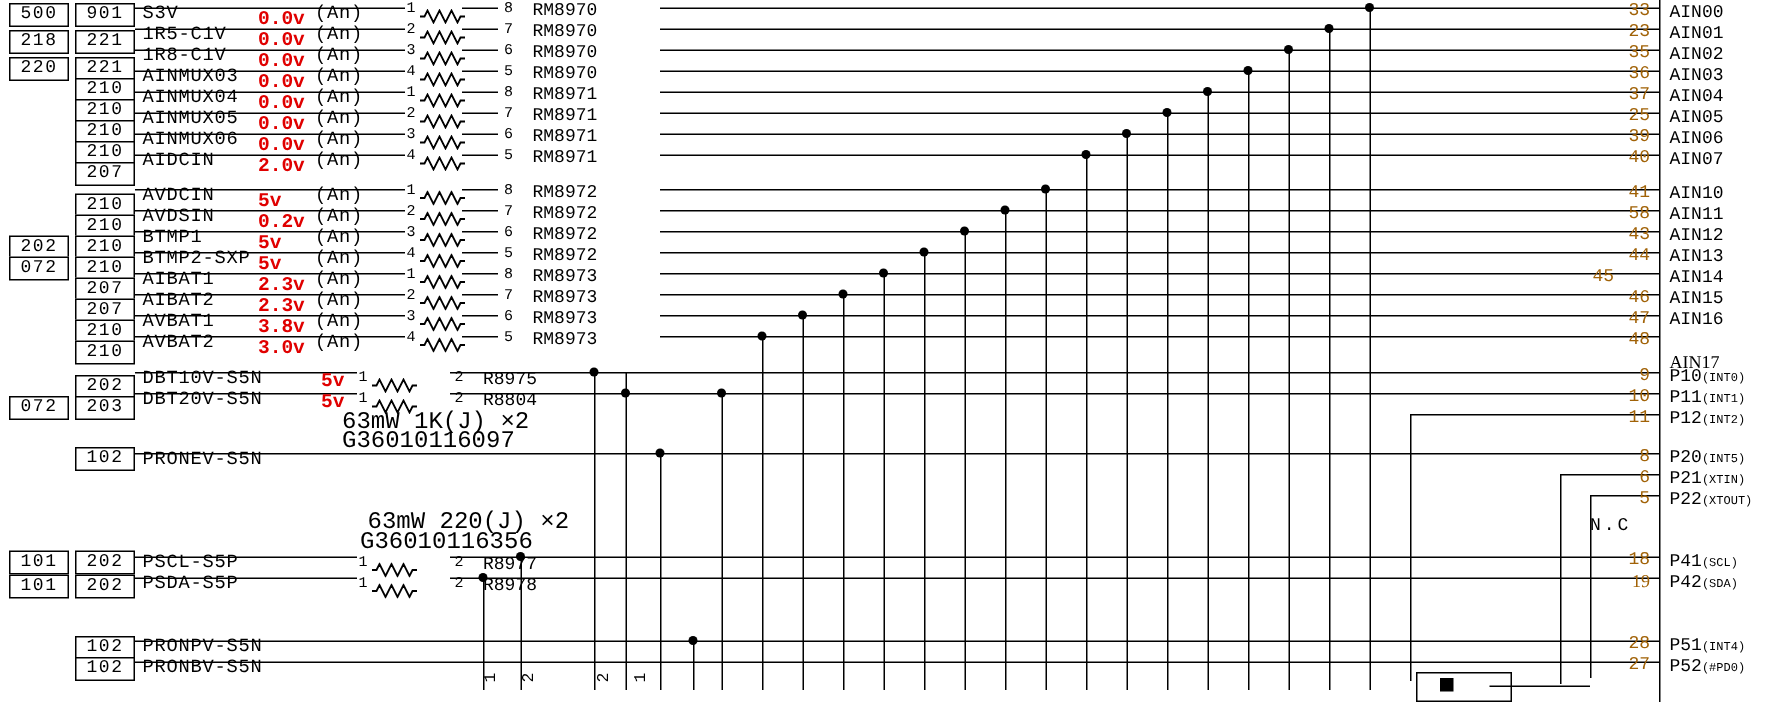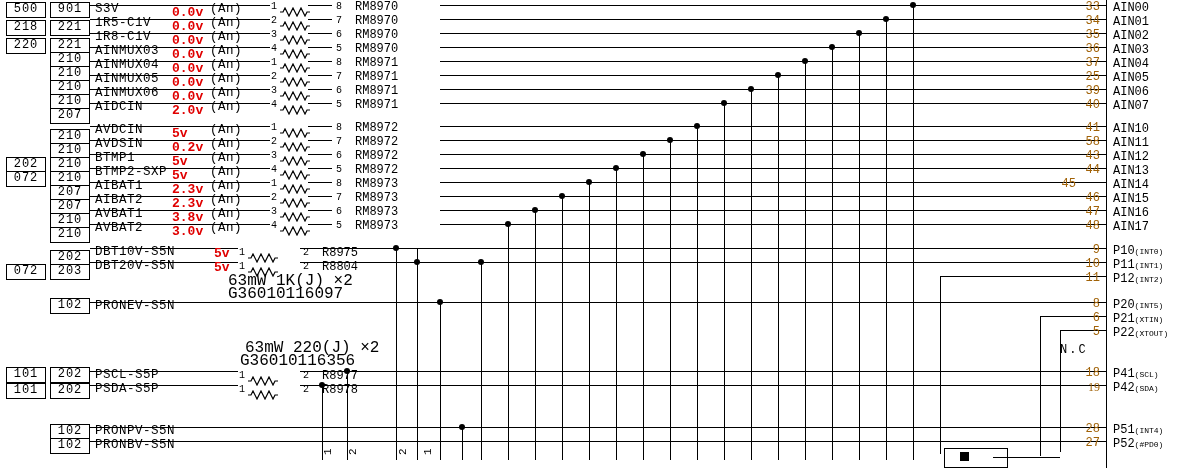--- a/index.html
+++ b/index.html
@@ -530,35 +530,35 @@
       <div class="icpin" style="left: 6px; top: 73px;"><span>AIN05</span></div>
       <div class="icpin" style="left: 6px; top: 87px;"><span>AIN06</span></div>
       <div class="icpin" style="left: 6px; top: 101px;"><span>AIN07</span></div>
       <div class="icpin" style="left: 6px; top: 124px;"><span>AIN10</span></div>
       <div class="icpin" style="left: 6px; top: 138px;"><span>AIN11</span></div>
       <div class="icpin" style="left: 6px; top: 152px;"><span>AIN12</span></div>
       <div class="icpin" style="left: 6px; top: 166px;"><span>AIN13</span></div>
       <div class="icpin" style="left: 6px; top: 180px;"><span>AIN14</span></div>
       <div class="icpin" style="left: 6px; top: 194px;"><span>AIN15</span></div>
       <div class="icpin" style="left: 6px; top: 208px;"><span>AIN16</span></div>
-      <div class="icpin" style="left: 6px; top: 222px;"><span>AIN17</span></div>
+      <div class="icpin" style="left: 6px; top: 236px; font-family: Liberation Serif, serif;"><span>AIN17</span></div>
       <div class="icpin" style="left: 6px; top: 246px;"><span>P10</span><span class="sub">(INT0)</span></div>
       <div class="icpin" style="left: 6px; top: 260px;"><span>P11</span><span class="sub">(INT1)</span></div>
       <div class="icpin" style="left: 6px; top: 274px;"><span>P12</span><span class="sub">(INT2)</span></div>
       <div class="icpin" style="left: 6px; top: 300px;"><span>P20</span><span class="sub">(INT5)</span></div>
       <div class="icpin" style="left: 6px; top: 314px;"><span>P21</span><span class="sub">(XTIN)</span></div>
       <div class="icpin" style="left: 6px; top: 328px;"><span>P22</span><span class="sub">(XTOUT)</span></div>
       <div class="icpin" style="left: 6px; top: 369px;"><span>P41</span><span class="sub">(SCL)</span></div>
       <div class="icpin" style="left: 6px; top: 383px;"><span>P42</span><span class="sub">(SDA)</span></div>
       <div class="icpin" style="left: 6px; top: 425px;"><span>P51</span><span class="sub">(INT4)</span></div>
       <div class="icpin" style="left: 6px; top: 439px;"><span>P52</span><span class="sub">(#PD0)</span></div>
     </div>
   <div id="ic-netnums">
       <div class="netnum-right" style="left: 1062px; top: 0px; width: 38px;">33</div>
-      <div class="netnum-right" style="left: 1062px; top: 14px; width: 38px;">34</div>
+      <div class="netnum-right" style="left: 1062px; top: 14px; width: 38px;">23</div>
       <div class="netnum-right" style="left: 1062px; top: 28px; width: 38px;">35</div>
       <div class="netnum-right" style="left: 1062px; top: 42px; width: 38px;">36</div>
       <div class="netnum-right" style="left: 1062px; top: 56px; width: 38px;">37</div>
       <div class="netnum-right" style="left: 1062px; top: 70px; width: 38px;">25</div>
       <div class="netnum-right" style="left: 1062px; top: 84px; width: 38px;">39</div>
       <div class="netnum-right" style="left: 1062px; top: 98px; width: 38px;">40</div>
       <div class="netnum-right" style="left: 1062px; top: 121px; width: 38px;">41</div>
       <div class="netnum-right" style="left: 1062px; top: 135px; width: 38px;">58</div>
       <div class="netnum-right" style="left: 1062px; top: 149px; width: 38px;">43</div>
       <div class="netnum-right" style="left: 1062px; top: 163px; width: 38px;">44</div>

